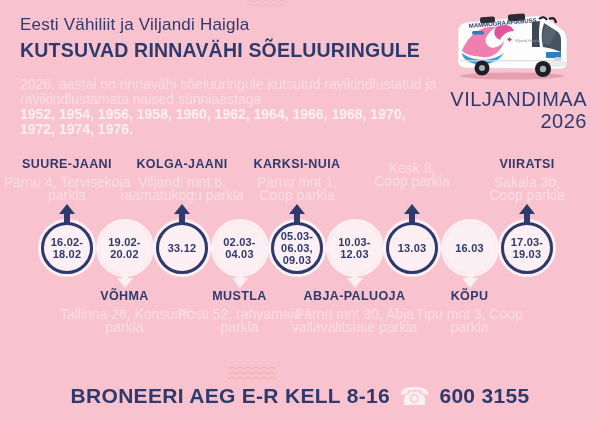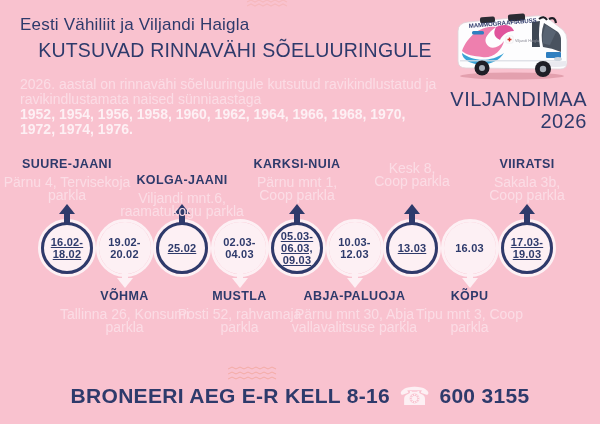--- a/index.html
+++ b/index.html
@@ -5,40 +5,40 @@
   html,body{margin:0;padding:0;background:#e9e9e9;}
   .poster{
     position:relative;width:600px;height:424px;overflow:hidden;
     background:var(--bg,#f9c2cf);
     font-family:"Liberation Sans", sans-serif;
     -webkit-font-smoothing:antialiased;
   }
   
   .header{position:absolute;left:20px;top:15px;width:430px;}
   .org-line{color:var(--navy);font-size:17px;font-weight:400;letter-spacing:0.2px;}
-  .main-title{color:var(--navy);font-size:19.5px;font-weight:400;letter-spacing:0.2px;margin-top:4px;text-align:center;}
+  .main-title{color:var(--navy);font-size:19.5px;font-weight:700;letter-spacing:0.2px;margin-top:4px;}
   .intro{margin-top:15px;color:var(--light);font-size:14px;line-height:15px;}
   .years{color:var(--cf);font-weight:800;}
   
   .region{position:absolute;right:13px;top:88px;text-align:right;color:var(--navy);
           font-weight:400;font-size:20px;line-height:22px;letter-spacing:0.5px;}
   
   .ring{position:absolute;top:219px;width:58px;height:58px;border:3px solid var(--cf);
         border-radius:50%;box-sizing:border-box;}
   .arr-stem{position:absolute;width:6px;}
   .arr-stem.up{top:212px;height:12px;background:var(--navy);}
   .arr-stem.down{top:268px;height:12px;background:var(--cf);}
   .arr-head{position:absolute;width:0;height:0;border-left:8px solid transparent;border-right:8px solid transparent;}
   .arr-head.up{top:204px;border-bottom:10px solid var(--navy);}
   .arr-head.down{top:278px;border-top:10px solid var(--cf);}
   .date-circle{position:absolute;top:222px;width:52px;height:52px;border-radius:50%;
         background:var(--cf);box-sizing:border-box;display:flex;align-items:center;justify-content:center;
         text-align:center;color:var(--navy);font-weight:800;font-size:11px;line-height:12px;
         white-space:pre-line;letter-spacing:0.2px;}
-  .date-circle.navy{border:3.5px solid var(--navy);text-decoration:underline;}
+  .date-circle.navy{border:3.5px solid var(--navy);}
   .town-block{position:absolute;width:130px;text-align:center;}
   .town-block.top{top:157px;}
   .town-block.bottom{top:289px;}
   .town{color:var(--navy);font-weight:800;font-size:12.5px;letter-spacing:0.4px;}
   .addr{margin-top:5px;color:var(--light);font-size:14px;line-height:12.5px;white-space:pre-line;}
   
   .footer{position:absolute;left:0;top:384px;width:600px;display:flex;align-items:center;
           justify-content:center;gap:9px;color:var(--navy);font-weight:800;font-size:21px;letter-spacing:0.3px;}
   .phone-icon{color:var(--cf);font-size:25px;font-weight:400;line-height:20px;}
   .zigzag{position:absolute;}
@@ -114,22 +114,22 @@
       <div class="date-circle" style="left: 98.5px;">19.02-
 20.02</div>
       <div class="town-block bottom" style="left: 59.5px; text-align: center;">
         <div class="town">VÕHMA</div>
         <div class="addr">Tallinna 26, Konsumi
 parkla</div>
       </div>
       <div class="ring" style="left: 153px;"></div>
       <div class="arr-head up" style="left: 174px;"></div>
       <div class="arr-stem up" style="left: 179px;"></div>
-      <div class="date-circle navy" style="left: 156px;">25.02</div>
-      <div class="town-block top" style="left: 117px; margin-top: 16px;">
+      <div class="date-circle navy" style="left: 156px;">33.12</div>
+      <div class="town-block top" style="left: 117px;">
         <div class="town">KOLGA-JAANI</div>
         <div class="addr">Viljandi mnt.6,
 raamatukogu parkla</div>
       </div>
       <div class="ring" style="left: 210.5px;"></div>
       <div class="arr-stem down" style="left: 236.5px;"></div>
       <div class="arr-head down" style="left: 231.5px;"></div>
       <div class="date-circle" style="left: 213.5px;">02.03-
 04.03</div>
       <div class="town-block bottom" style="left: 174.5px;">

